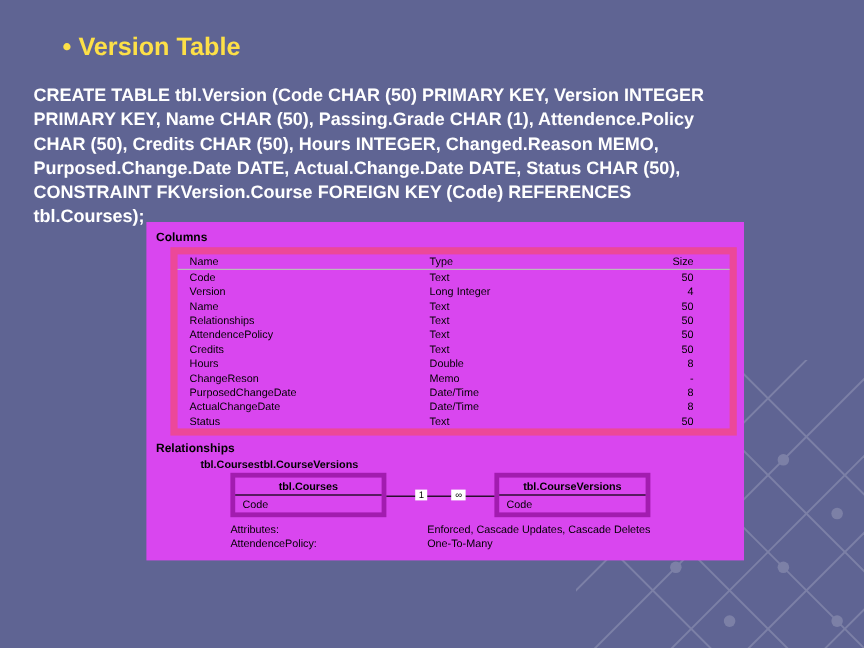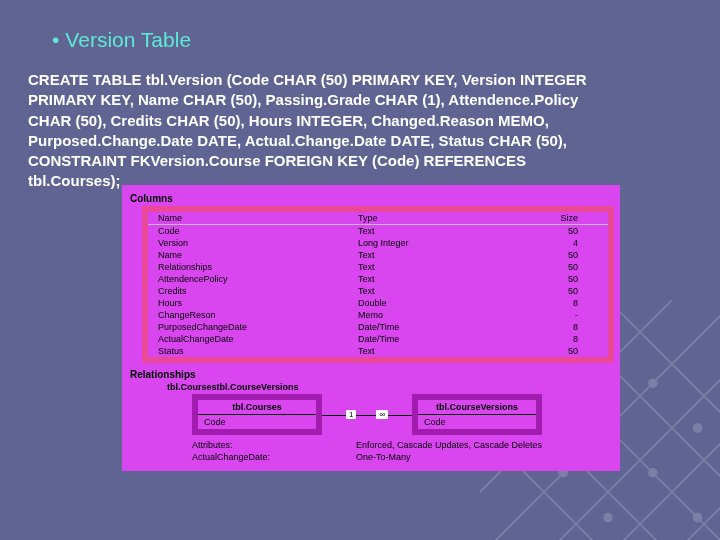--- a/index.html
+++ b/index.html
@@ -16,23 +16,23 @@
     right: -80px; bottom: -80px;
     width: 320px; height: 320px;
     opacity: 0.18;
     pointer-events: none;
   }
   .lattice svg { width: 100%; height: 100%; }
 
   .title {
     position: absolute;
     left: 52px; top: 28px;
-    color: #5eead4;
+    color: #fde047;
     font-size: 21px;
-    font-weight: normal;
+    font-weight: bold;
   }
   .bullet { margin-right: 6px; }
 
   .sql-block {
     position: absolute;
     left: 28px; top: 70px;
     width: 570px;
     color: #fff;
     font-size: 15px;
     font-weight: bold;
@@ -78,21 +78,21 @@
   }
   .relhead span { margin-right: 0px; }
 
   .erd {
     display: flex;
     align-items: center;
     margin: 2px 0 4px 50px;
     font-size: 9px;
   }
   .entity {
-    border: 6px solid #a21caf;
+    border: 4px solid #a21caf;
     min-width: 130px;
   }
   .entity .ename {
     border-bottom: 1px solid #000;
     font-weight: bold;
     text-align: center;
     padding: 2px 4px;
   }
   .entity .efield {
     padding: 2px 6px;
@@ -248,18 +248,18 @@
         <div class="ename">tbl.CourseVersions</div>
         <div class="efield">Code</div>
       </div>
     </div>
     <div class="meta">
       <div class="mr">
         <div class="mk">Attributes:</div>
         <div>Enforced, Cascade Updates, Cascade Deletes</div>
       </div>
       <div class="mr">
-        <div class="mk">ActualChangeDate:</div>
+        <div class="mk">AttendencePolicy:</div>
         <div>One-To-Many</div>
       </div>
     </div>
   </div>
 </div>
 
 </body></html>

